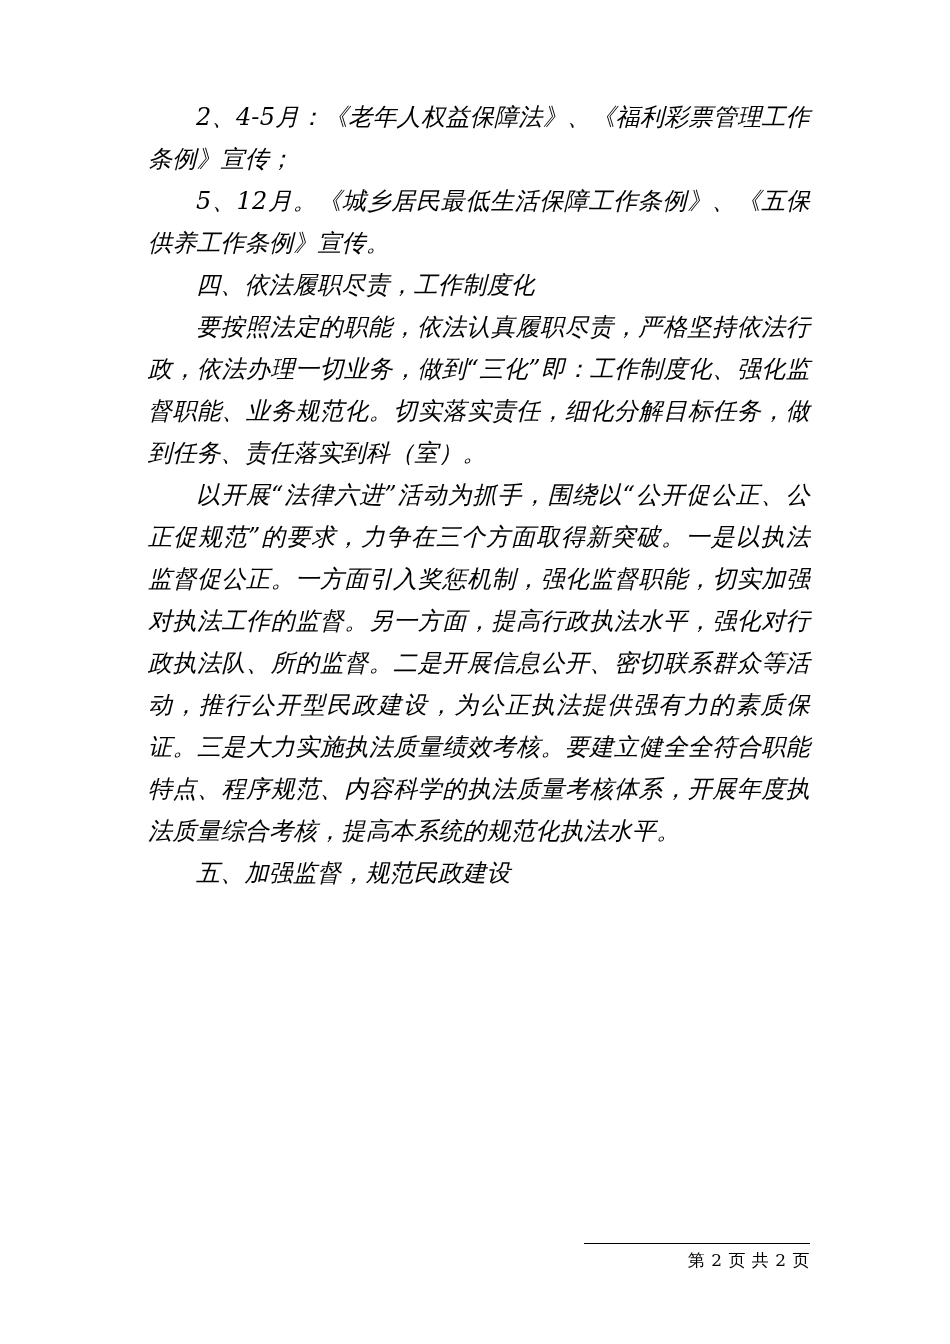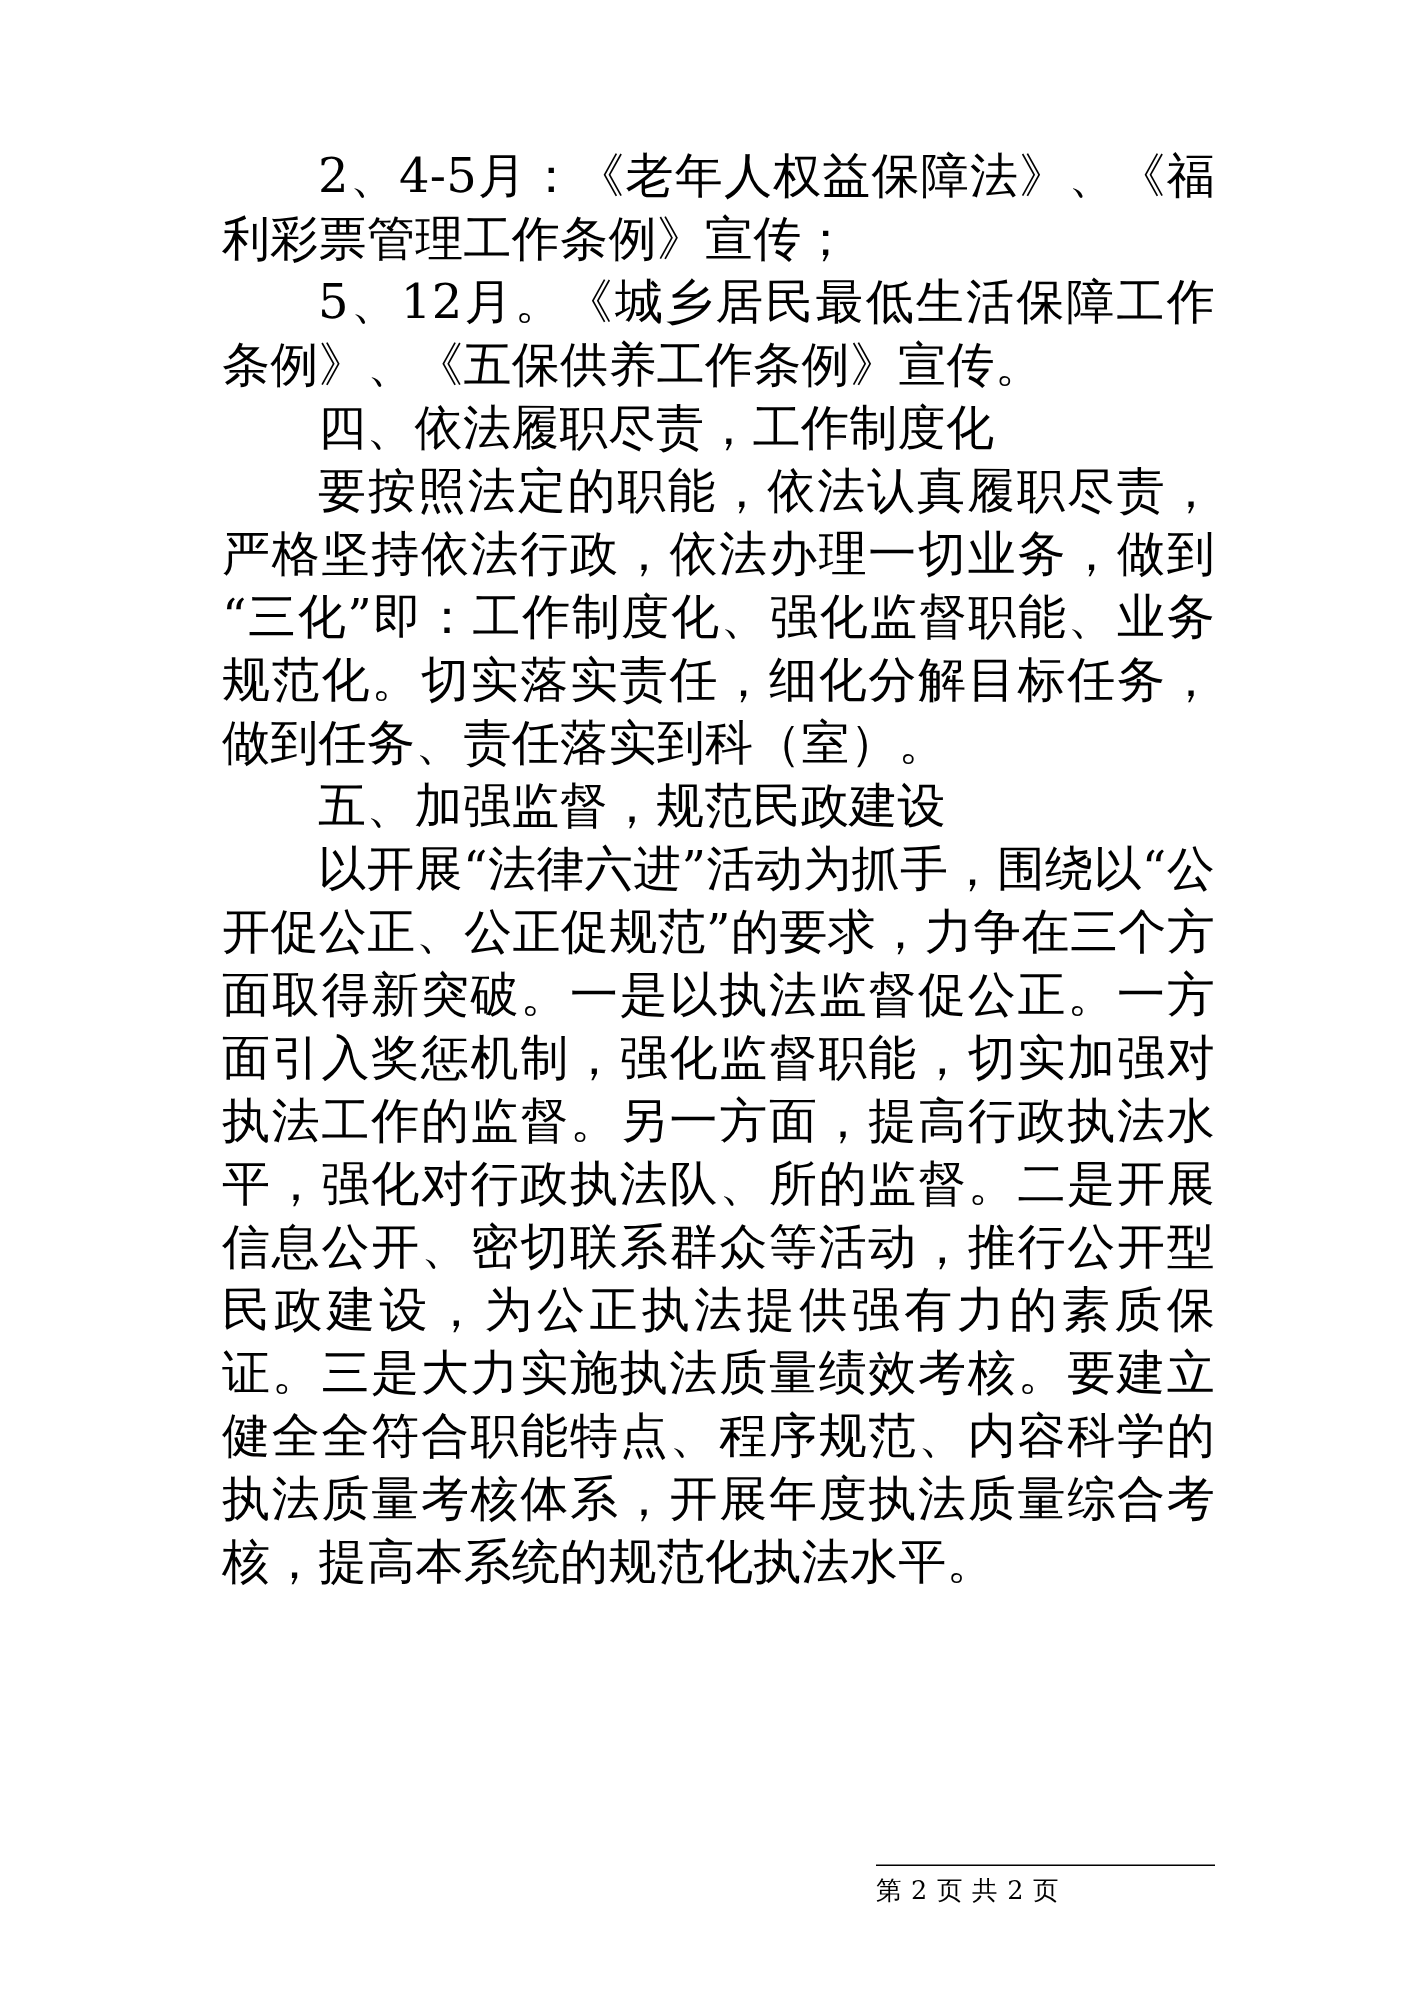--- a/index.html
+++ b/index.html
@@ -18,49 +18,50 @@
   .page {
     position: absolute;
     left: 0;
     top: 0;
     width: 950px;
     height: 1344px;
     box-sizing: border-box;
     padding: 96px 140px 0 148px;
   }
   .body-text {
-    font-size: 32px;
+    font-size: 24px;
     line-height: 42px;
     text-align: justify;
     text-justify: inter-ideograph;
     letter-spacing: 0.2px;
+    font-style: italic;
   }
   .para {
     margin: 0;
     text-indent: 2em;
   }
   .footer {
     position: absolute;
     right: 140px;
     bottom: 72px;
     width: 226px;
-    text-align: left;
+    text-align: right;
     font-size: 17px;
     font-family: "DejaVu Serif", "Liberation Serif", serif;
     padding-top: 5px;
     border-top: 1.5px solid #000000;
     letter-spacing: 0.5px;
   }
 </style>
 </head>
 <body>
 
 <div class="page">
   <div class="body-text">
     <p class="para">2、4-5月：《老年人权益保障法》、《福利彩票管理工作条例》宣传；</p>
     <p class="para">5、12月。《城乡居民最低生活保障工作条例》、《五保供养工作条例》宣传。</p>
     <p class="para">四、依法履职尽责，工作制度化</p>
     <p class="para">要按照法定的职能，依法认真履职尽责，严格坚持依法行政，依法办理一切业务，做到“三化”即：工作制度化、强化监督职能、业务规范化。切实落实责任，细化分解目标任务，做到任务、责任落实到科（室）。</p>
+    <p class="para">以开展“法律六进”活动为抓手，围绕以“公开促公正、公正促规范”的要求，力争在三个方面取得新突破。一是以执法监督促公正。一方面引入奖惩机制，强化监督职能，切实加强对执法工作的监督。另一方面，提高行政执法水平，强化对行政执法队、所的监督。二是开展信息公开、密切联系群众等活动，推行公开型民政建设，为公正执法提供强有力的素质保证。三是大力实施执法质量绩效考核。要建立健全全符合职能特点、程序规范、内容科学的执法质量考核体系，开展年度执法质量综合考核，提高本系统的规范化执法水平。</p>
     <p class="para">五、加强监督，规范民政建设</p>
-    <p class="para">以开展“法律六进”活动为抓手，围绕以“公开促公正、公正促规范”的要求，力争在三个方面取得新突破。一是以执法监督促公正。一方面引入奖惩机制，强化监督职能，切实加强对执法工作的监督。另一方面，提高行政执法水平，强化对行政执法队、所的监督。二是开展信息公开、密切联系群众等活动，推行公开型民政建设，为公正执法提供强有力的素质保证。三是大力实施执法质量绩效考核。要建立健全全符合职能特点、程序规范、内容科学的执法质量考核体系，开展年度执法质量综合考核，提高本系统的规范化执法水平。</p>
   </div>
   <div class="footer">第 2 页 共 2 页</div>
 </div>
 
 </body></html>

